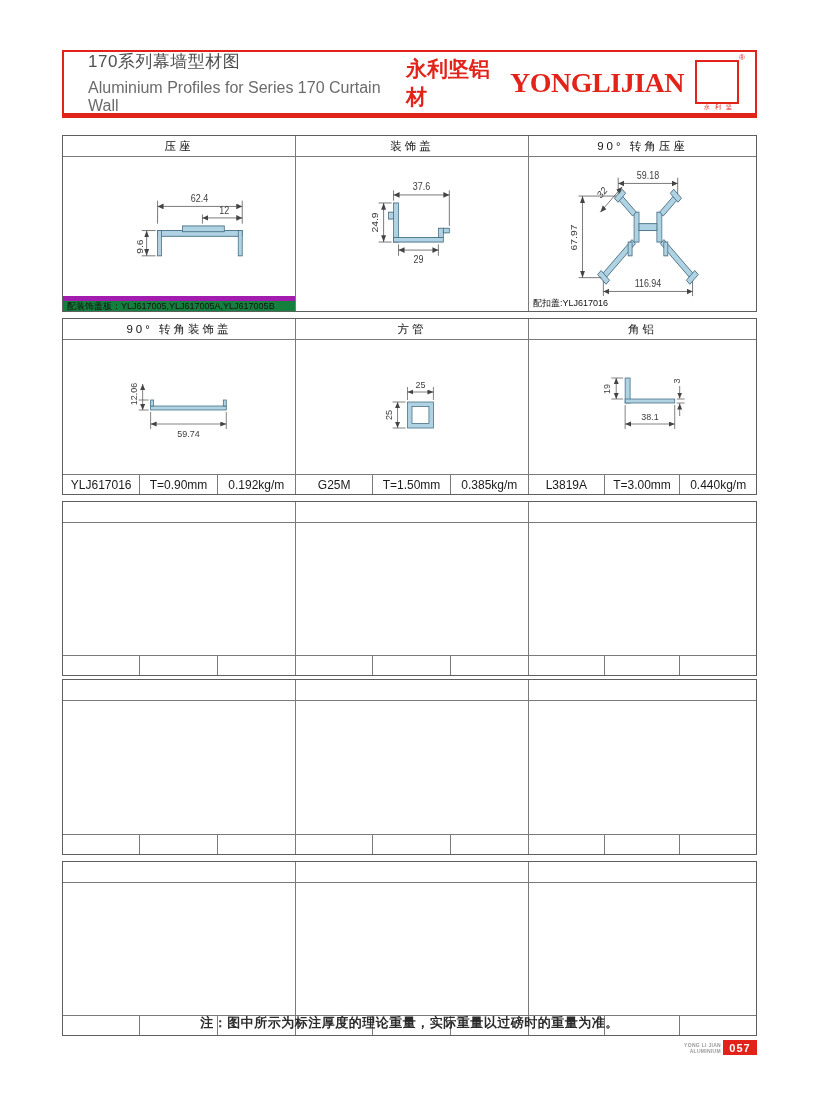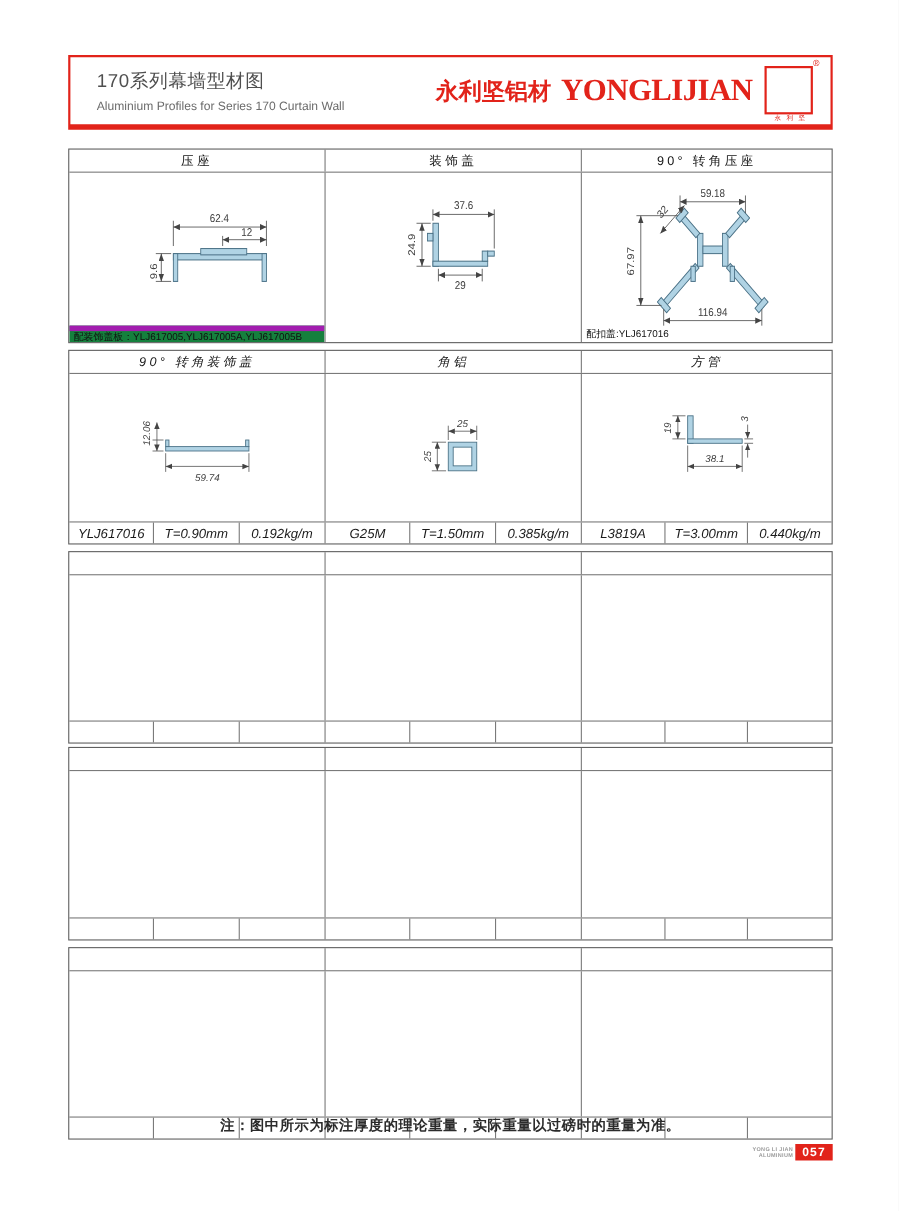--- a/index.html
+++ b/index.html
@@ -5,35 +5,35 @@
   * { margin:0; padding:0; box-sizing:border-box; }
   body { background:#e8e8e8; font-family:"Liberation Sans","DejaVu Sans",sans-serif; }
   .page { position:relative; width:817px; height:1101px; background:#ffffff; margin:0 auto; overflow:hidden; }
 
   
   .header-box { position:absolute; left:62px; top:50px; width:695px; height:68px;
     border:2px solid #e2231a; border-bottom-width:5px; background:#fff;
     display:flex; align-items:center; }
   .title-wrap { flex:1 1 auto; padding-left:24px; }
   .page-title { font-size:17px; color:#4f4f4f; letter-spacing:0.5px; }
-  .page-subtitle { font-size:11px; color:#6b6b6b; margin-top:6px; }
+  .page-subtitle { font-size:16px; color:#6b6b6b; margin-top:6px; }
   .brand-wrap { display:flex; align-items:center; gap:9px; padding-right:12px; }
   .brand-cn { font-size:21px; font-weight:bold; color:#e2231a; }
   .brand-en { font-size:28px; font-weight:bold; color:#e2231a; letter-spacing:-0.5px;font-family:Liberation Serif, serif; }
   .logo { position:relative; width:50px; height:58px; flex:0 0 auto; }
   .logo-square { position:absolute; left:2px; top:6px; width:44px; height:44px; border:2px solid #e2231a; background:#fff; }
   .logo-reg { position:absolute; right:-2px; top:-1px; font-size:8px; color:#e2231a; }
   .logo-caption { position:absolute; left:0; bottom:0; width:100%; text-align:center;
     font-size:6px; color:#e2231a; letter-spacing:5px; text-indent:5px; white-space:nowrap; }
 
   
   .blk { position:absolute; left:62px; width:695px; background:#fff;
     border:1px solid #5f5f5f; display:flex; flex-direction:column; }
   .blk-1 { top:135px; height:177px; }
-  .blk-2 { top:318px; height:177px;font-style:italic; }
+  .blk-2 { top:318px; height:177px; }
   .blk-3 { top:501px; height:175px; }
   .blk-4 { top:679px; height:176px; }
   .blk-5 { top:861px; height:175px; }
 
   .bh { display:grid; grid-template-columns:233px 233px 1fr; height:21px;
     border-bottom:1px solid #7a7a7a; flex:0 0 auto; }
   .bh > div { border-right:1px solid #7a7a7a; display:flex; align-items:center; justify-content:center;
     font-size:11.5px; letter-spacing:3px; color:#141414; }
   .bh > div:last-child { border-right:none; }
 
@@ -212,22 +212,22 @@
           <text class="dim" x="120" y="113">116.94</text>
         </svg>
         <div class="note bare">配扣盖:YLJ617016</div>
       </div>
     </div>
   </div>
 
   <div class="blk blk-2">
     <div class="bh">
       <div>90° 转角装饰盖</div>
+      <div>方管</div>
       <div>角铝</div>
-      <div>方管</div>
     </div>
     <div class="bd">
 
       <div>
         <svg viewBox="0 0 233 134" preserveAspectRatio="none">
           <defs>
               <marker id="ar3" markerWidth="7" markerHeight="6" refX="6" refY="2.5" orient="auto-start-reverse" markerUnits="userSpaceOnUse">
                 <path d="M0,0L6,2.5L0,5Z" fill="#444"></path>
               </marker>
             </defs>

